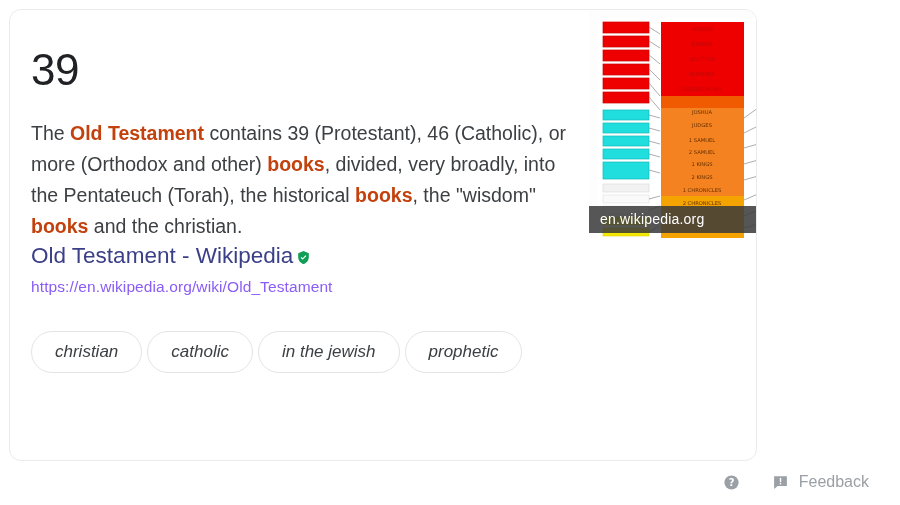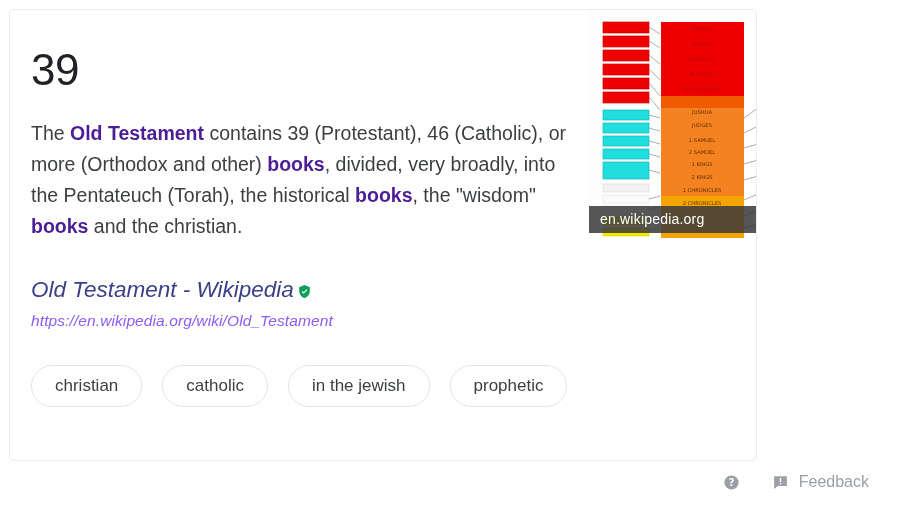--- a/index.html
+++ b/index.html
@@ -17,21 +17,21 @@
     overflow: hidden;
   }
 
   
   .answer-card {
     position: absolute;
     left: 9px; top: 9px;
     width: 748px; height: 452px;
     background: #ffffff;
     border: 1px solid #ebebeb;
-    border-radius: 5px;
+    border-radius: 12px;
     overflow: hidden;
   }
 
   
   .content {
     position: absolute;
     left: 0; top: 0;
     width: 580px; height: 100%;
     padding: 36px 0 0 21px;
   }
@@ -46,26 +46,24 @@
   }
 
   .answer-desc {
     font-size: 19.5px;
     line-height: 31px;
     color: #3c4043;
     width: 545px;
     margin: 0;
     font-weight: 400;
   }
-  .answer-desc b { font-weight: 700; color: #4c1d95; }
+  .answer-desc b { font-weight: 700; color: #c2410c; }
 
   
   .source {
-    margin-top: 34px;
-    font-style: italic;
   }
   .source-title {
     display: inline-flex;
     align-items: center;
     gap: 3px;
     font-size: 22.5px;
     line-height: 28px;
     color: #3b3f87;
     text-decoration: none;
     font-weight: 400;
@@ -81,23 +79,24 @@
     font-size: 15.5px;
     line-height: 21px;
     color: #8b5cf6;
     font-weight: 400;
     letter-spacing: 0.1px;
   }
 
   
   .chips {
     display: flex;
-    gap: 20px;
+    gap: 5px;
     margin-top: 34px;
     flex-wrap: nowrap;
+    font-style: italic;
   }
   .chip {
     height: 42px;
     padding: 0 23px;
     display: inline-flex;
     align-items: center;
     justify-content: center;
     border: 1px solid #e4e4e4;
     border-radius: 22px;
     background: #ffffff;

